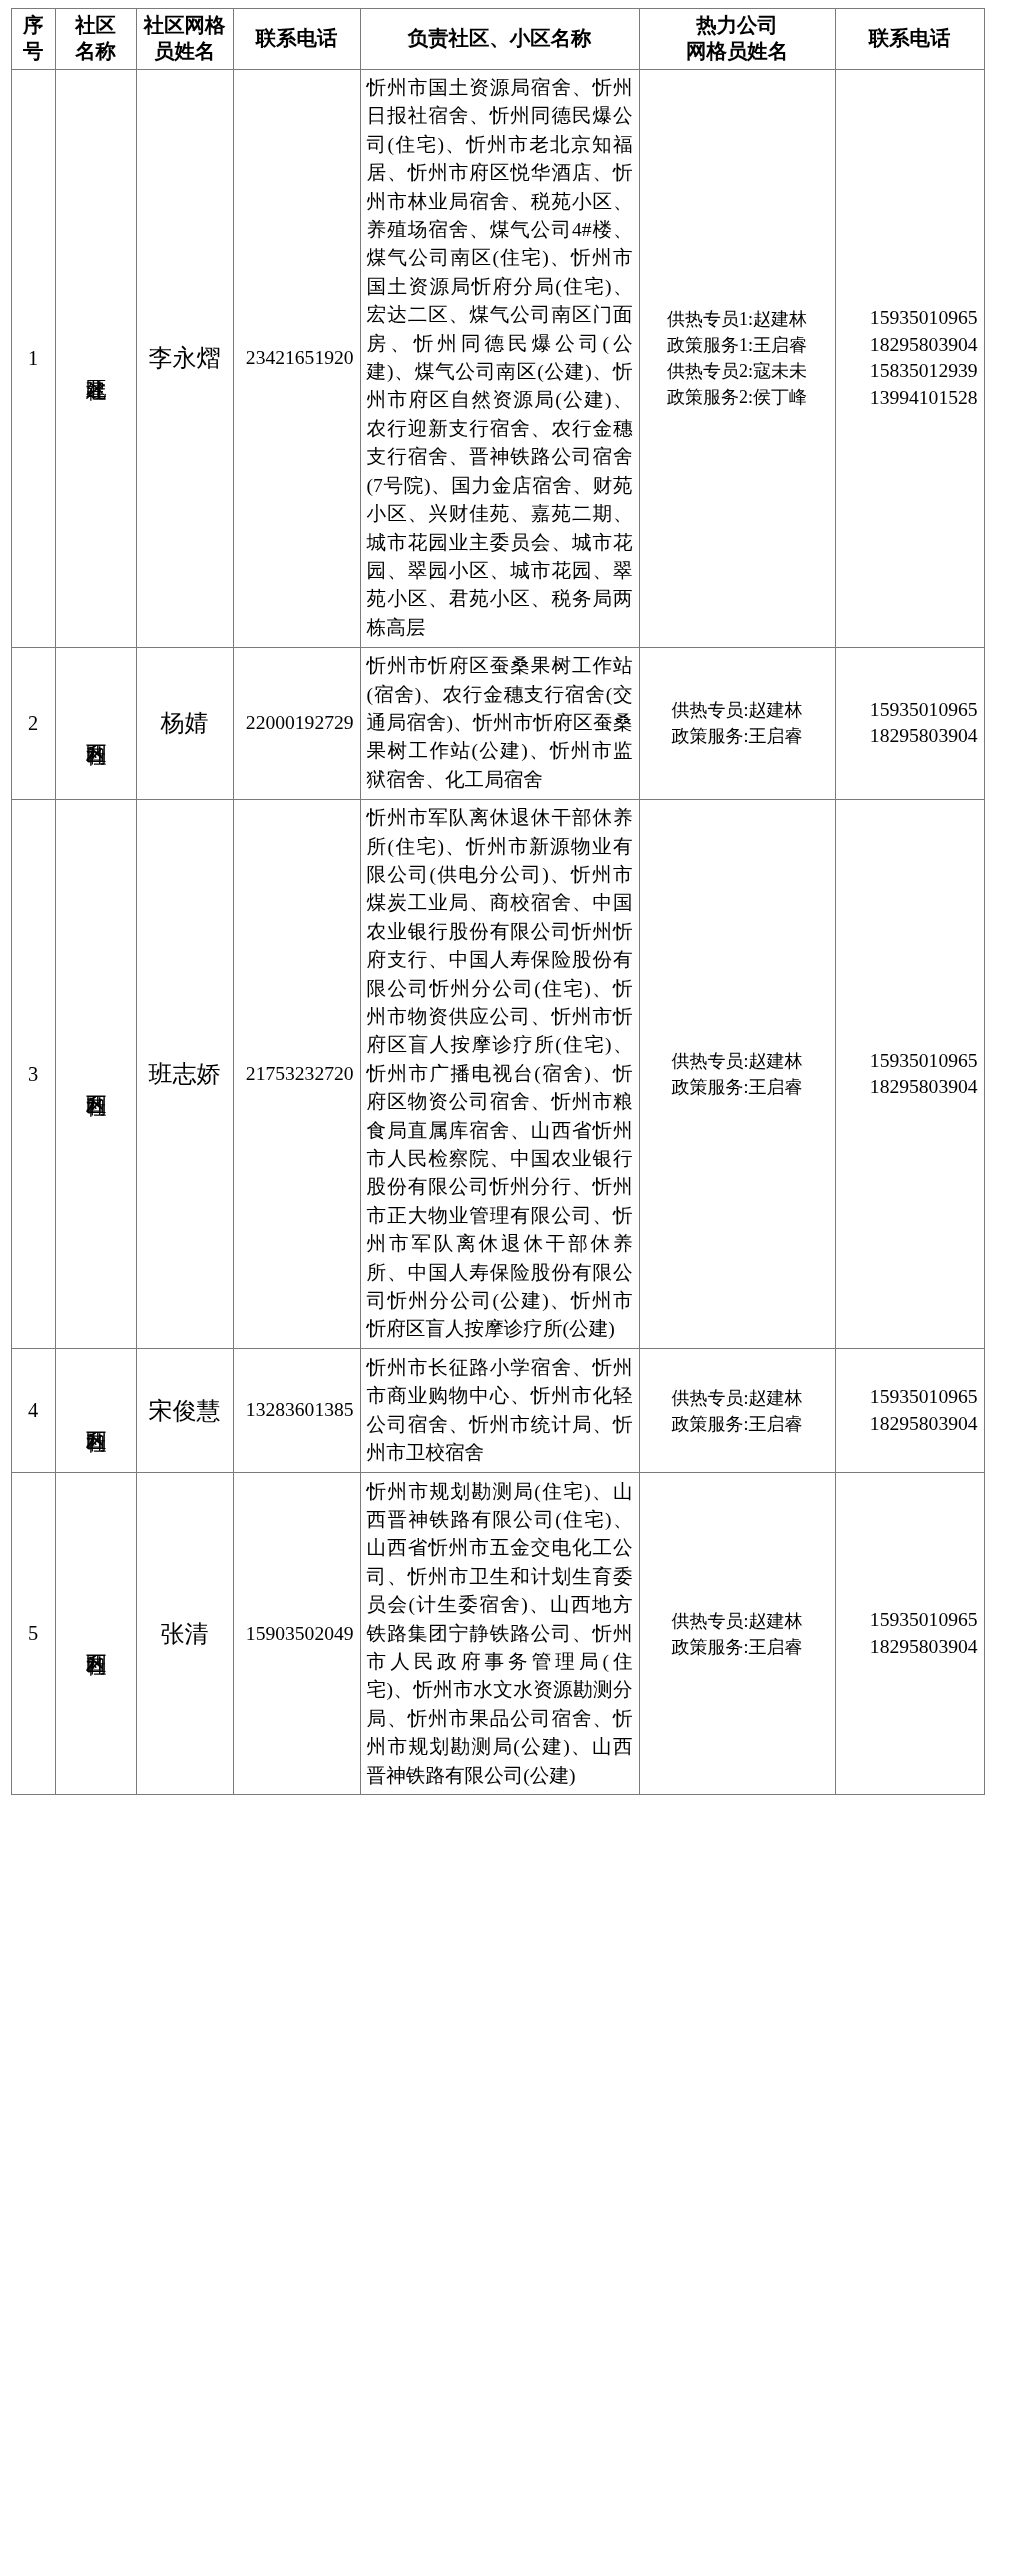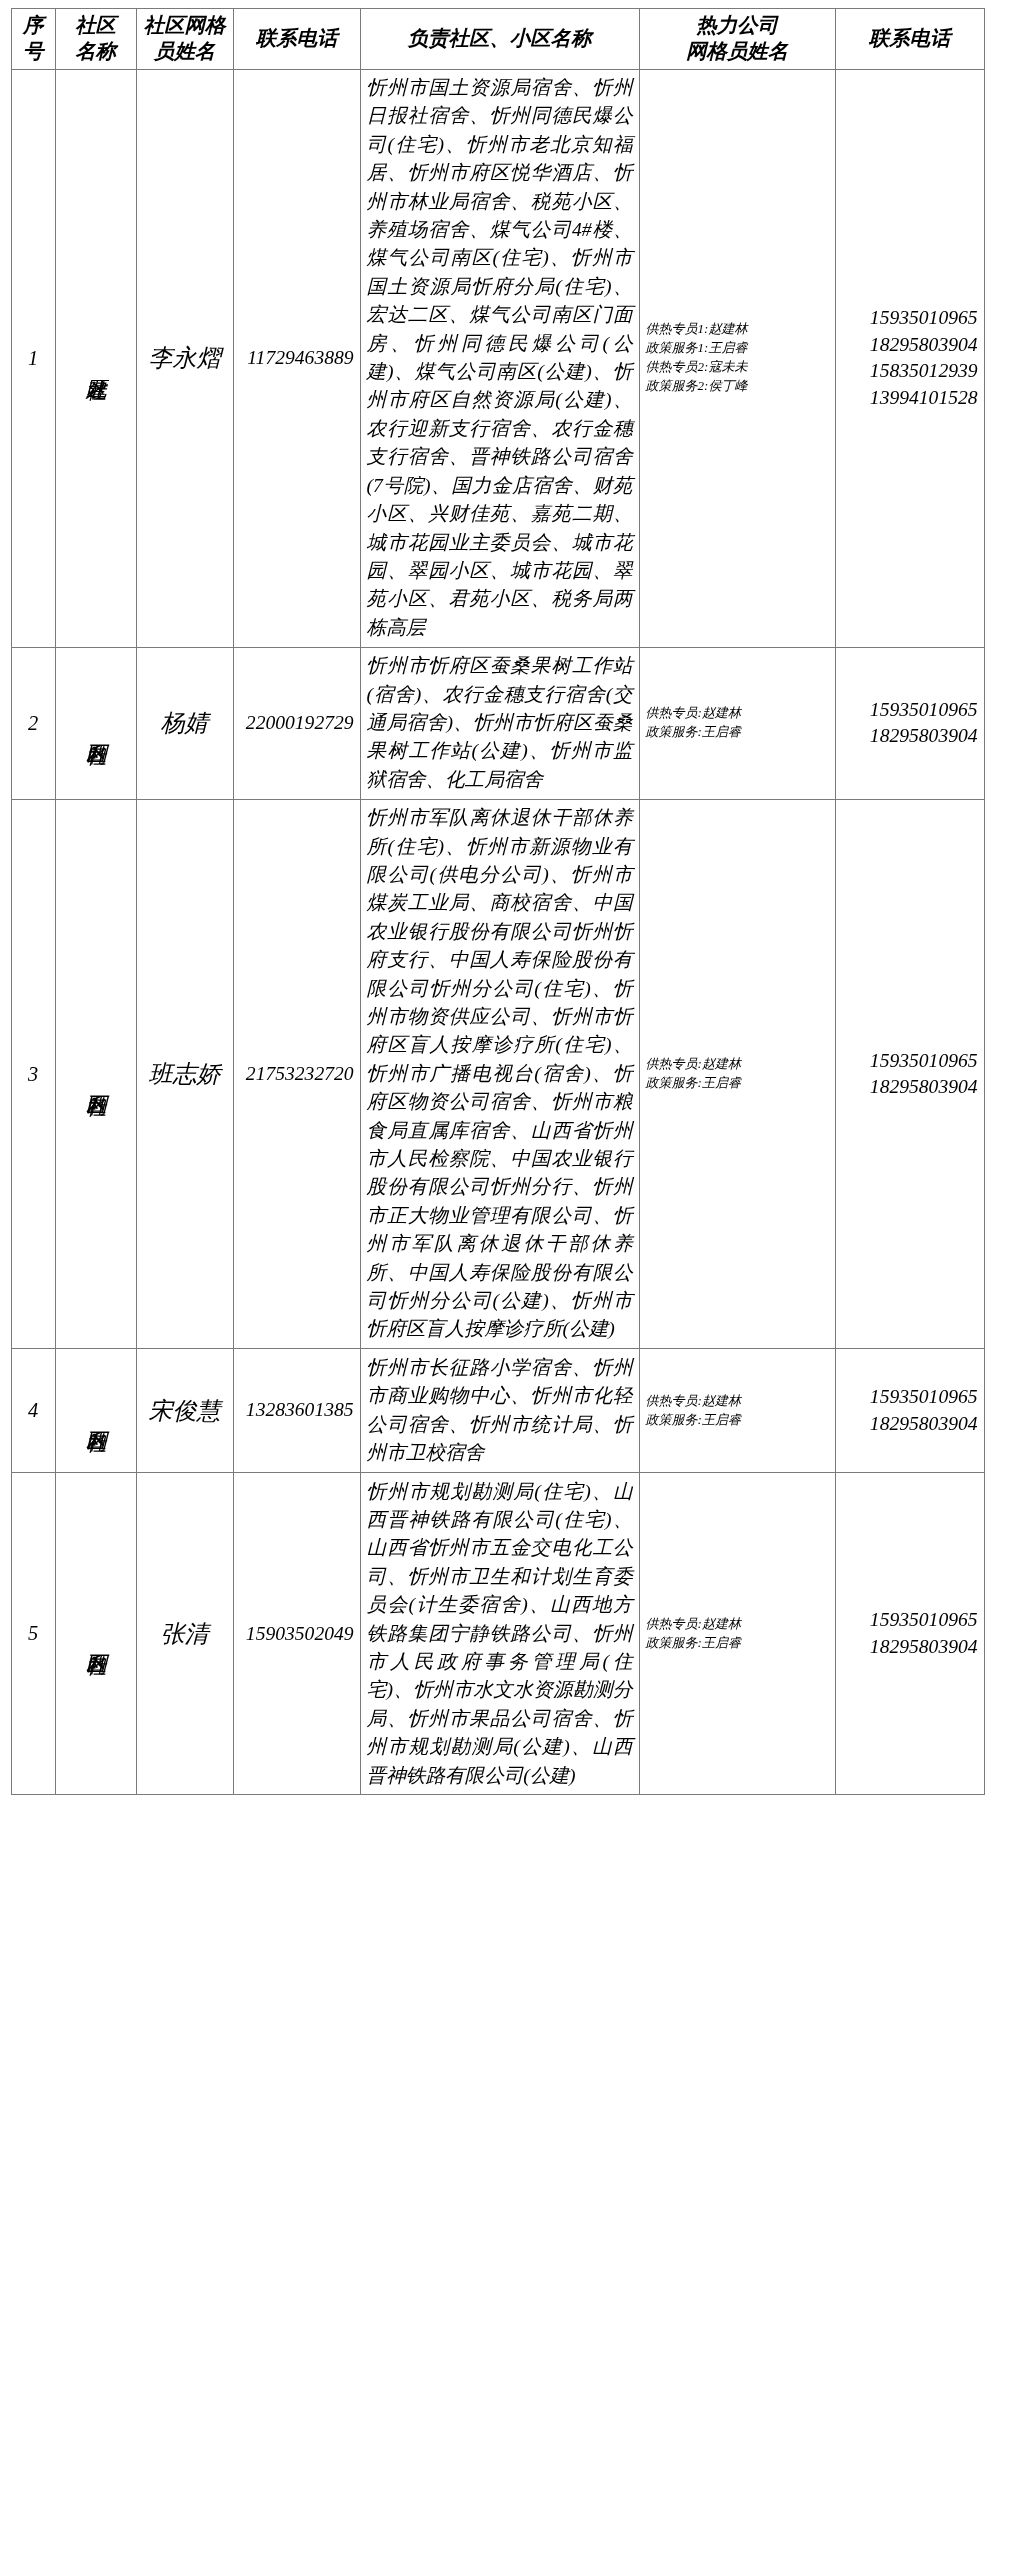--- a/index.html
+++ b/index.html
@@ -9,21 +9,20 @@
   }
   body {
     width: 1014px;
     font-family: "Liberation Serif", "DejaVu Serif", serif;
     color: #000000;
   }
   .page {
     width: 982px;
     box-sizing: border-box;
     padding: 7.5px 10.6px 15px 10.6px;
-    font-style: italic;
   }
   table.contact-table {
     border-collapse: collapse;
     width: 973px;
     margin: 0 auto;
     table-layout: fixed;
   }
   table.contact-table th,
   table.contact-table td {
     border: 0.8px solid #7a7a7a;
@@ -74,22 +73,22 @@
     white-space: pre-line;
   }
   td.area {
     text-align: justify;
     text-justify: inter-ideograph;
     font-size: 19.6px;
     line-height: 1.45;
     margin-top: 18px;
   }
   td.hgrid {
-    text-align: left;
-    font-size: 13px;
+    text-align: center;
+    font-size: 18px;
     line-height: 1.45;
     white-space: pre-line;
     padding-left: 10.6px;
   }
 </style>
 </head>
 <body>
 
 <div class="page">
   <table class="contact-table">
@@ -114,21 +113,21 @@
         <th style="white-space:pre-line;">热力公司
 网格员姓名</th>
         <th style="white-space:pre-line;">联系电话</th>
       </tr>
     </thead>
     <tbody>
       <tr>
         <td class="idx">1</td>
         <td class="community"><span class="v">建北社区</span></td>
         <td class="gridder">李永熠</td>
-        <td class="phone">11729463889</td>
+        <td class="phone">23421651920</td>
         <td class="area">忻州市国土资源局宿舍、忻州日报社宿舍、忻州同德民爆公司(住宅)、忻州市老北京知福居、忻州市府区悦华酒店、忻州市林业局宿舍、税苑小区、养殖场宿舍、煤气公司4#楼、煤气公司南区(住宅)、忻州市国土资源局忻府分局(住宅)、宏达二区、煤气公司南区门面房、忻州同德民爆公司(公建)、煤气公司南区(公建)、忻州市府区自然资源局(公建)、农行迎新支行宿舍、农行金穗支行宿舍、晋神铁路公司宿舍(7号院)、国力金店宿舍、财苑小区、兴财佳苑、嘉苑二期、城市花园业主委员会、城市花园、翠园小区、城市花园、翠苑小区、君苑小区、税务局两栋高层</td>
         <td class="hgrid">供热专员1:赵建林
 政策服务1:王启睿
 供热专员2:寇未未
 政策服务2:侯丁峰</td>
         <td class="phone">15935010965
 18295803904
 15835012939
 13994101528</td>
       </tr>

